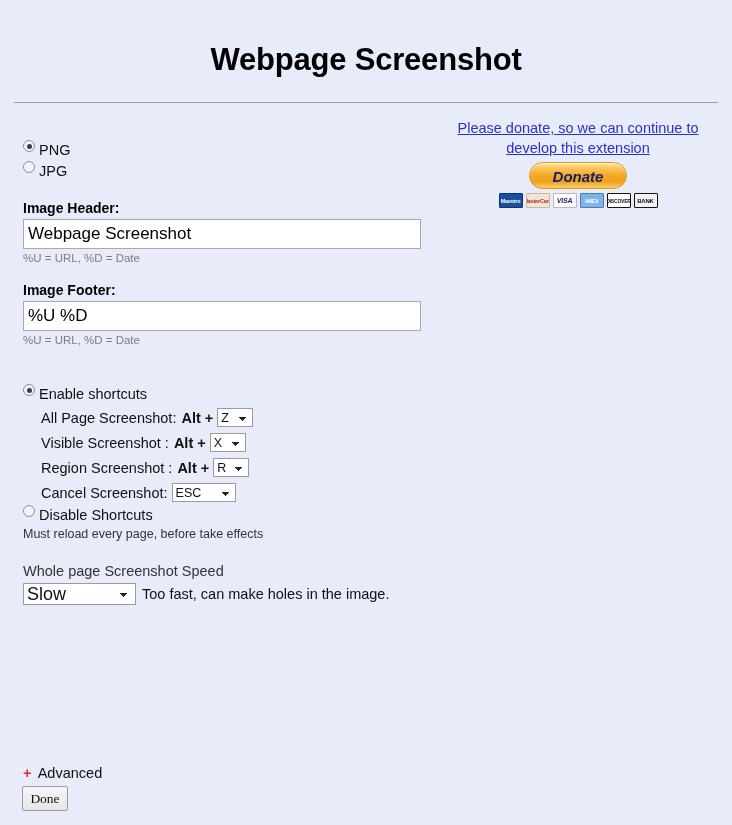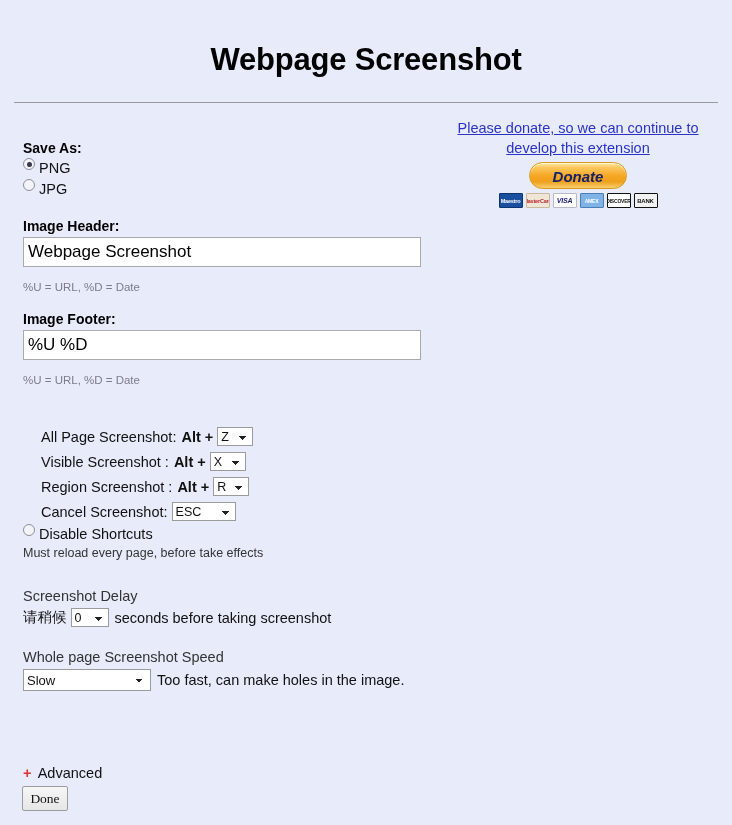--- a/index.html
+++ b/index.html
@@ -152,21 +152,21 @@
     background: #fff;
     font-family: "Liberation Sans", sans-serif;
     font-size: 17px;
     color: #000;
     box-sizing: border-box;
     border-radius: 0;
   }
   .hint {
     font-size: 11.5px;
     color: #7c7c8a;
-    margin-top: 14px;
+    margin-top: 3px;
   }
 
   .block { margin-top: 18px; }
 
   
   .shortcuts { margin-top: 38px; }
   .sc-row {
     display: flex;
     align-items: center;
     height: 25px;
@@ -192,23 +192,23 @@
     appearance: none;
     background-image: linear-gradient(45deg, transparent 50%, #222 50%), linear-gradient(135deg, #222 50%, transparent 50%);
     background-position: calc(100% - 9px) 8px, calc(100% - 5px) 8px;
     background-size: 4px 4px, 4px 4px;
     background-repeat: no-repeat;
   }
   select.w-key { width: 36px; }
   select.w-esc { width: 64px; }
   select.w-num { width: 38px; }
   select.w-speed {
-    width: 128px;
+    width: 113px;
     height: 22px;
-    font-size: 13px;
+    font-size: 18px;
     margin-left: 0;
     background-position: calc(100% - 11px) 9px, calc(100% - 7px) 9px;
   }
 
   .note-small {
     font-size: 12.5px;
     color: #333;
     margin-top: 1px;
   }
 
@@ -269,21 +269,20 @@
     <span class="card card-visa">VISA</span>
     <span class="card card-amex">AMEX</span>
     <span class="card card-discover">DISCOVER</span>
     <span class="card card-bank">BANK</span>
   </div>
 </div>
 
 <div class="col-left">
 
   <div>
-    <div class="label-bold">Save As:</div>
     <div class="radio-row">
       <span class="radio on"></span>
       <span class="radio-label">PNG</span>
     </div>
     <div class="radio-row">
       <span class="radio"></span>
       <span class="radio-label">JPG</span>
     </div>
   </div>
 
@@ -293,20 +292,24 @@
     <div class="hint">%U = URL, %D = Date</div>
   </div>
 
   <div class="block">
     <div class="label-bold">Image Footer:</div>
     <input class="text-input" type="text" value="%U %D" style="">
     <div class="hint">%U = URL, %D = Date</div>
   </div>
 
   <div class="shortcuts">
+    <div class="radio-row">
+      <span class="radio on"></span>
+      <span class="radio-label">Enable shortcuts</span>
+    </div>
 
     <div class="sc-row">
       <span class="sc-text">All Page Screenshot:</span>
       <b class="sc-text" style="margin-left:5px;">Alt +</b>
       <select class="mini w-key">
         <option>Z</option>
       </select>
     </div>
 
     <div class="sc-row">
@@ -332,30 +335,20 @@
       </select>
     </div>
 
     <div class="radio-row">
       <span class="radio"></span>
       <span class="radio-label">Disable Shortcuts</span>
     </div>
     <div class="note-small">Must reload every page, before take effects</div>
   </div>
 
-  <div class="block" style="margin-top:28px;">
-    <div class="sec-title">Screenshot Delay</div>
-    <div class="inline-row">
-      <span>请稍候</span>
-      <select class="mini w-num">
-        <option>0</option>
-      </select>
-      <span class="after-sel">seconds before taking screenshot</span>
-    </div>
-  </div>
 
   <div class="block" style="margin-top:22px;">
     <div class="sec-title">Whole page Screenshot Speed</div>
     <div class="inline-row">
       <select class="mini w-speed">
         <option>Slow</option>
       </select>
       <span class="after-sel">Too fast, can make holes in the image.</span>
     </div>
   </div>

